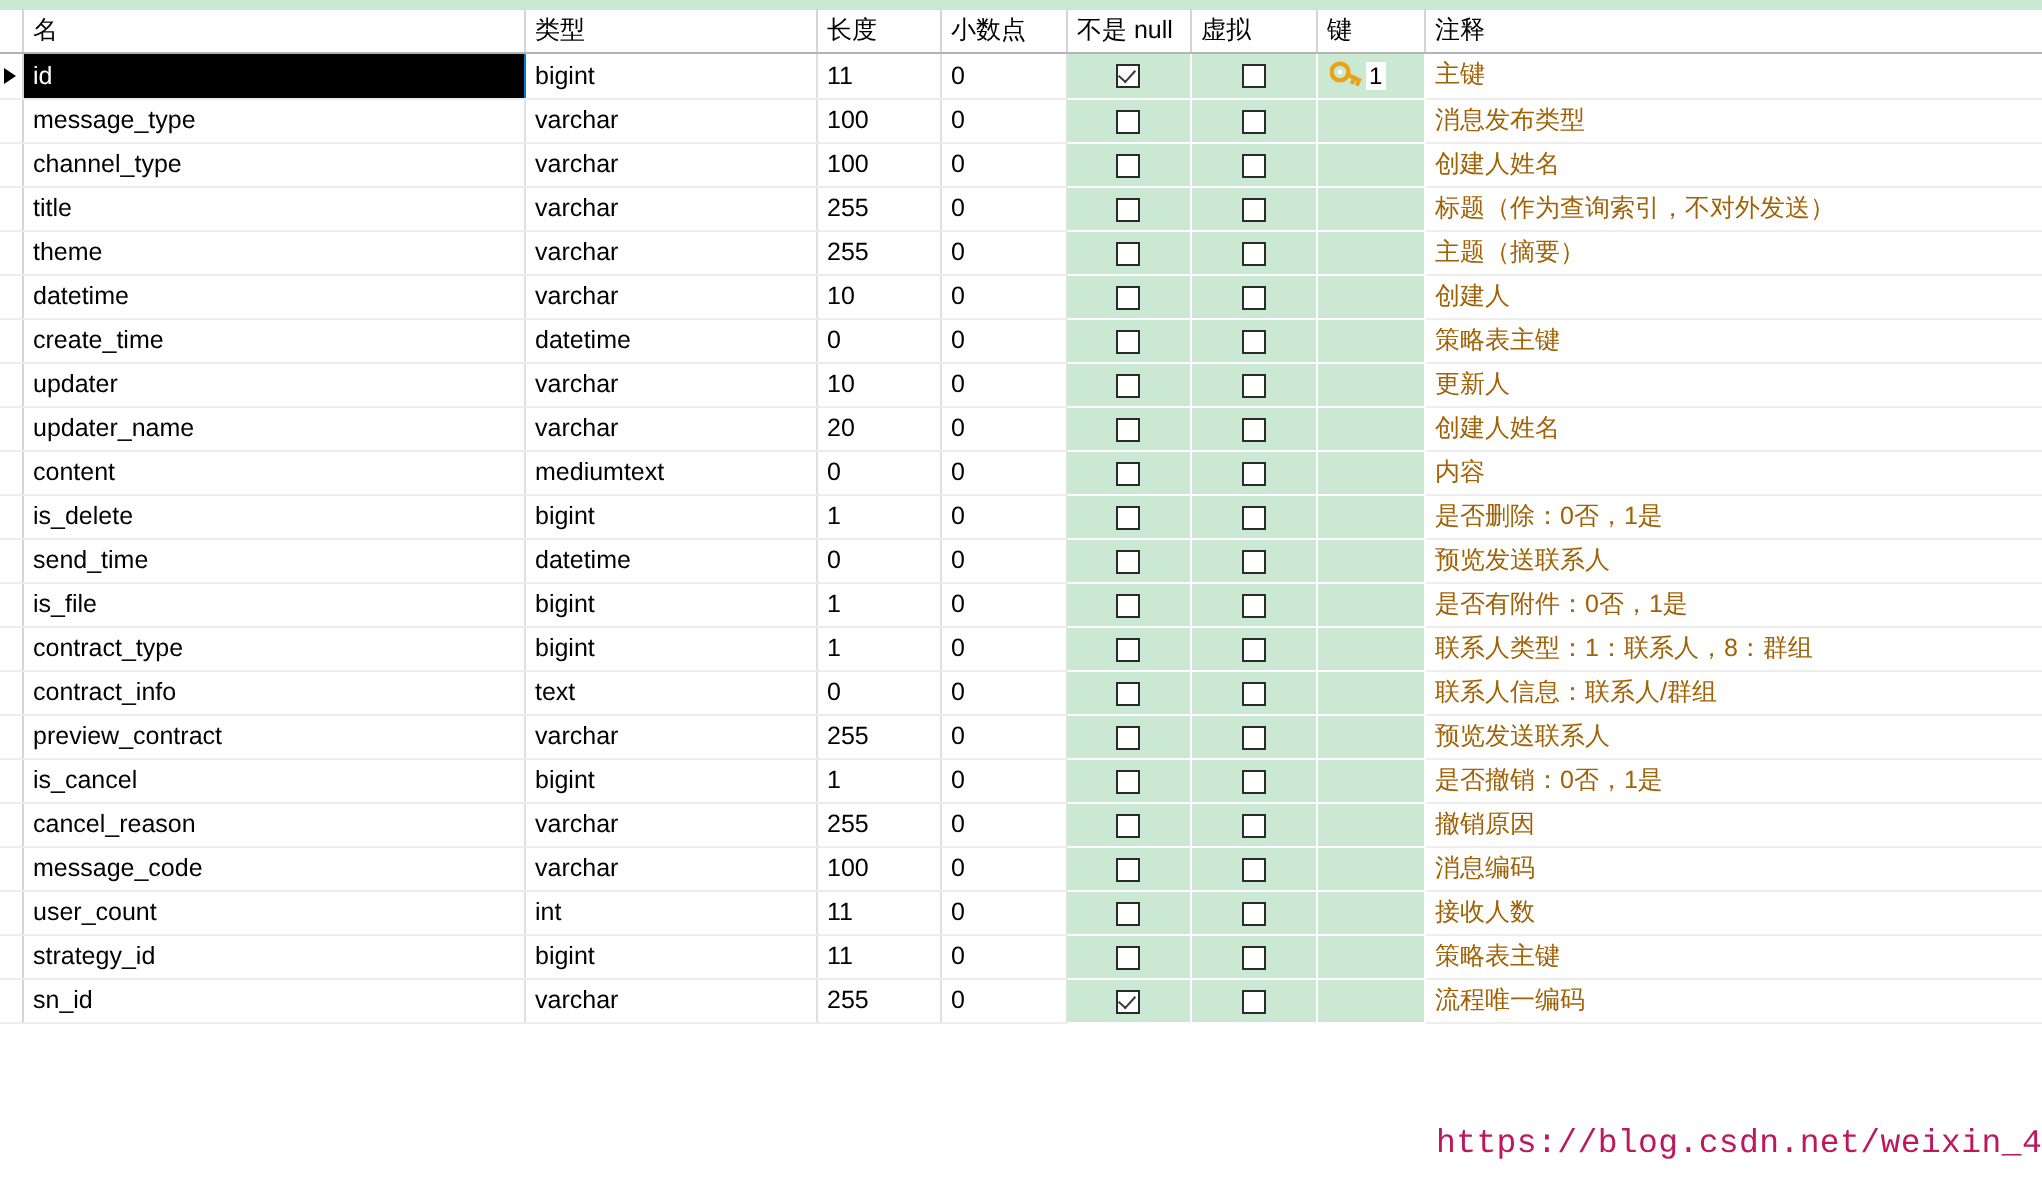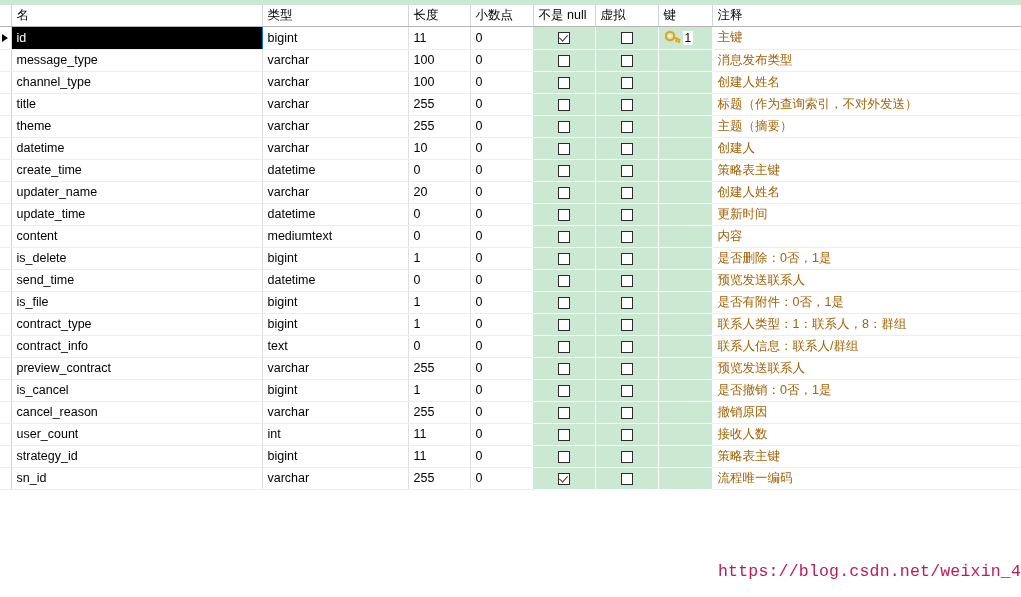--- a/index.html
+++ b/index.html
@@ -288,39 +288,39 @@
           <td>datetime</td>
           <td>0</td>
           <td>0</td>
           <td class="cb-cell"><span class="chk"></span></td>
           <td class="cb-cell"><span class="chk"></span></td>
           <td class="key-cell"></td>
           <td class="last comment-cell">策略表主键</td>
         </tr>
         <tr>
           <td class="gutter"></td>
+          <td class="name-cell">updater</td>
+          <td>varchar</td>
+          <td>10</td>
+          <td>0</td>
+          <td class="cb-cell"><span class="chk"></span></td>
+          <td class="cb-cell"><span class="chk"></span></td>
+          <td class="key-cell"></td>
+          <td class="last comment-cell">更新人</td>
+        </tr>
+        <tr>
+          <td class="gutter"></td>
           <td class="name-cell">updater_name</td>
           <td>varchar</td>
           <td>20</td>
           <td>0</td>
           <td class="cb-cell"><span class="chk"></span></td>
           <td class="cb-cell"><span class="chk"></span></td>
           <td class="key-cell"></td>
           <td class="last comment-cell">创建人姓名</td>
-        </tr>
-        <tr>
-          <td class="gutter"></td>
-          <td class="name-cell">update_time</td>
-          <td>datetime</td>
-          <td>0</td>
-          <td>0</td>
-          <td class="cb-cell"><span class="chk"></span></td>
-          <td class="cb-cell"><span class="chk"></span></td>
-          <td class="key-cell"></td>
-          <td class="last comment-cell">更新时间</td>
         </tr>
         <tr>
           <td class="gutter"></td>
           <td class="name-cell">content</td>
           <td>mediumtext</td>
           <td>0</td>
           <td>0</td>
           <td class="cb-cell"><span class="chk"></span></td>
           <td class="cb-cell"><span class="chk"></span></td>
           <td class="key-cell"></td>
@@ -406,20 +406,31 @@
         <tr>
           <td class="gutter"></td>
           <td class="name-cell">cancel_reason</td>
           <td>varchar</td>
           <td>255</td>
           <td>0</td>
           <td class="cb-cell"><span class="chk"></span></td>
           <td class="cb-cell"><span class="chk"></span></td>
           <td class="key-cell"></td>
           <td class="last comment-cell">撤销原因</td>
+        </tr>
+        <tr>
+          <td class="gutter"></td>
+          <td class="name-cell">message_code</td>
+          <td>varchar</td>
+          <td>100</td>
+          <td>0</td>
+          <td class="cb-cell"><span class="chk"></span></td>
+          <td class="cb-cell"><span class="chk"></span></td>
+          <td class="key-cell"></td>
+          <td class="last comment-cell">消息编码</td>
         </tr>
         <tr>
           <td class="gutter"></td>
           <td class="name-cell">user_count</td>
           <td>int</td>
           <td>11</td>
           <td>0</td>
           <td class="cb-cell"><span class="chk"></span></td>
           <td class="cb-cell"><span class="chk"></span></td>
           <td class="key-cell"></td>

